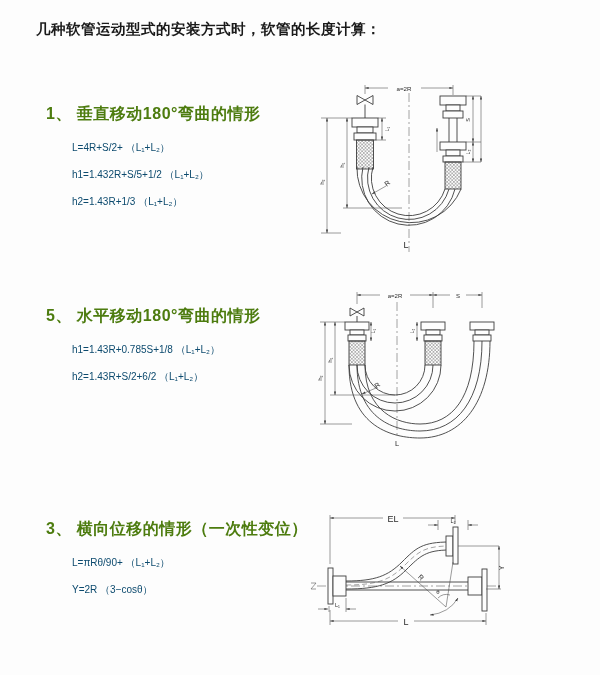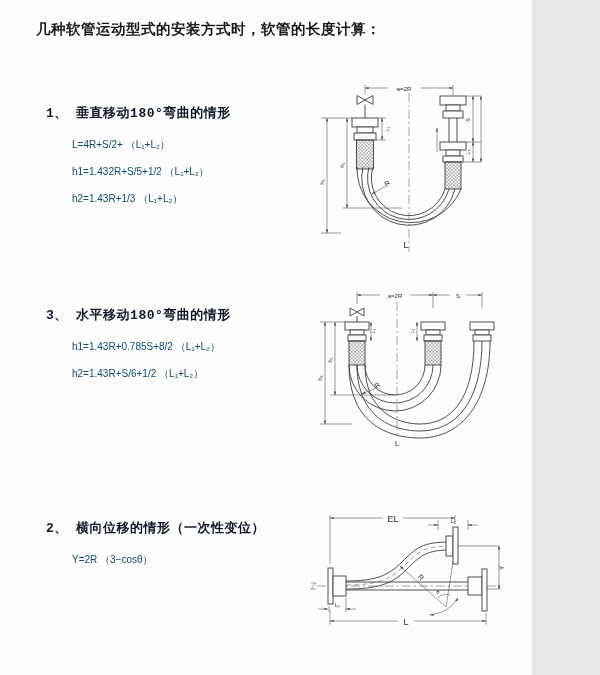--- a/index.html
+++ b/index.html
@@ -1,25 +1,25 @@
 <!DOCTYPE html>
 <html><head>
 <meta charset="utf-8">
 <style>
   html,body{margin:0;padding:0;background:#e8e8e8;}
   #page{
-    position:relative;width:532px;height:675px;background:#fdfdfd;
+    position:relative;width:600px;height:675px;background:#fdfdfd;
     font-family:"Liberation Sans","DejaVu Sans",sans-serif;color:#1c1c1c;overflow:hidden;
   }
   .title{
     position:absolute;left:36px;top:20px;font-size:14.5px;font-weight:bold;
     letter-spacing:0.5px;color:#1a1a1a;
   }
   .section{position:absolute;left:46px;}
-  .sec-heading{font-size:13px;font-weight:bold;color:#0f172a;letter-spacing:0.5px;font-family:Liberation Mono, monospace;}
+  .sec-heading{font-size:16px;font-weight:bold;color:#4d7c0f;letter-spacing:0.5px;}
   .formulas{margin:9px 0 0 26px;}
   .formula{font-size:10px;line-height:27px;white-space:pre;color:#0c4a6e;}
   #sec1{top:104px;}
   #sec2{top:306px;}
   #sec3{top:519px;}
   svg{position:absolute;overflow:visible;}
   #d1{left:318px;top:78px;}
   #d2{left:318px;top:283px;}
   #d3{left:310px;top:503px;}
   svg .ln{stroke:#3d3d3d;stroke-width:0.9;fill:none;}
@@ -41,30 +41,31 @@
   <div class="section" id="sec1">
     <div class="sec-heading">1、 垂直移动180°弯曲的情形</div>
     <div class="formulas">
       <div class="formula">L=4R+S/2+ （L₁+L₂）</div>
       <div class="formula">h1=1.432R+S/5+1/2 （L₁+L₂）</div>
       <div class="formula">h2=1.43R+1/3 （L₁+L₂）</div>
     </div>
   </div>
 
   <div class="section" id="sec2">
-    <div class="sec-heading">3、 水平移动180°弯曲的情形</div>
+    <div class="sec-heading">5、 水平移动180°弯曲的情形</div>
     <div class="formulas">
-      <div class="formula">h1=1.43R+0.785S+8/2 （L₁+L₂）</div>
-      <div class="formula">h2=1.43R+S/6+1/2 （L₁+L₂）</div>
+      <div class="formula">h1=1.43R+0.785S+1/8 （L₁+L₂）</div>
+      <div class="formula">h2=1.43R+S/2+6/2 （L₁+L₂）</div>
     </div>
   </div>
 
   <div class="section" id="sec3">
-    <div class="sec-heading">2、 横向位移的情形（一次性变位）</div>
+    <div class="sec-heading">3、 横向位移的情形（一次性变位）</div>
     <div class="formulas">
+      <div class="formula">L=πRθ/90+ （L₁+L₂）</div>
       <div class="formula">Y=2R （3−cosθ）</div>
     </div>
   </div>
 
   <svg id="d1" width="176" height="180" viewBox="318 78 176 180">
     <defs>
       <marker id="m1" viewBox="0 0 8 6" refX="7.5" refY="3" markerWidth="7" markerHeight="6" orient="auto-start-reverse">
         <path d="M0,0.8 L8,3 L0,5.2 Z" fill="#3d3d3d"></path>
       </marker>
       <pattern id="braid1" width="3.4" height="3.4" patternUnits="userSpaceOnUse">

